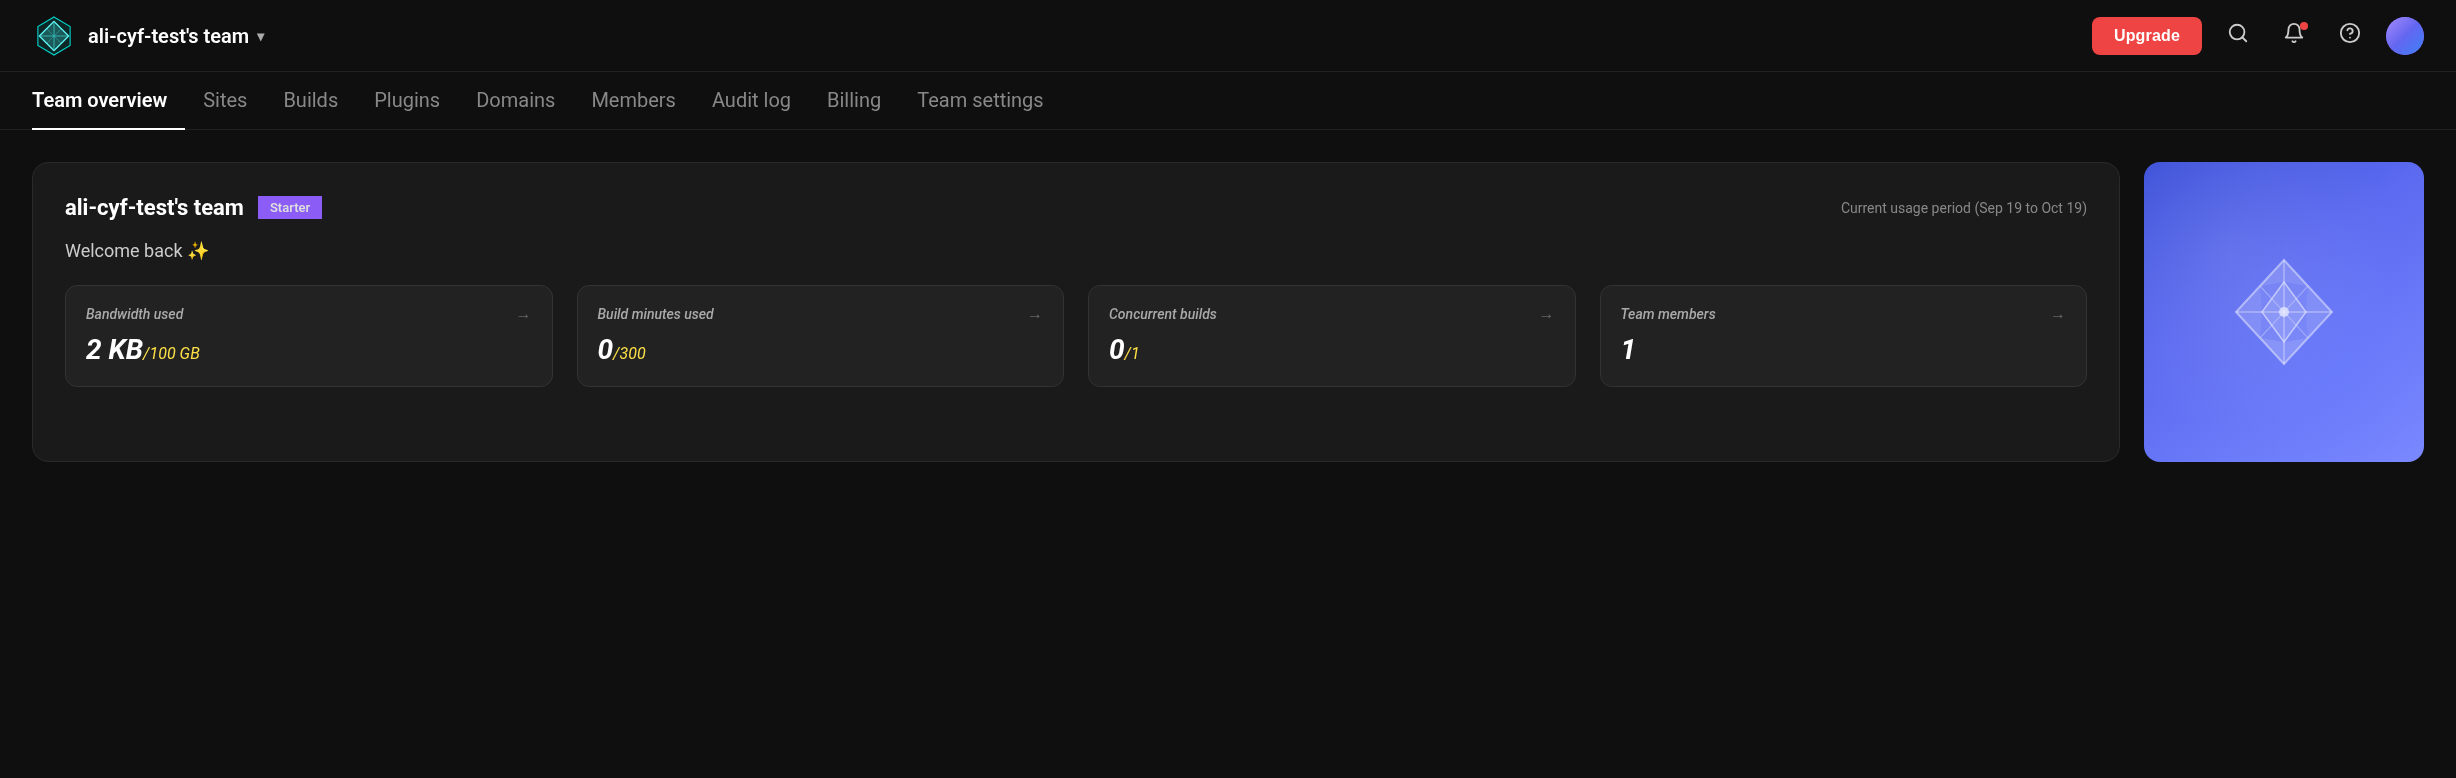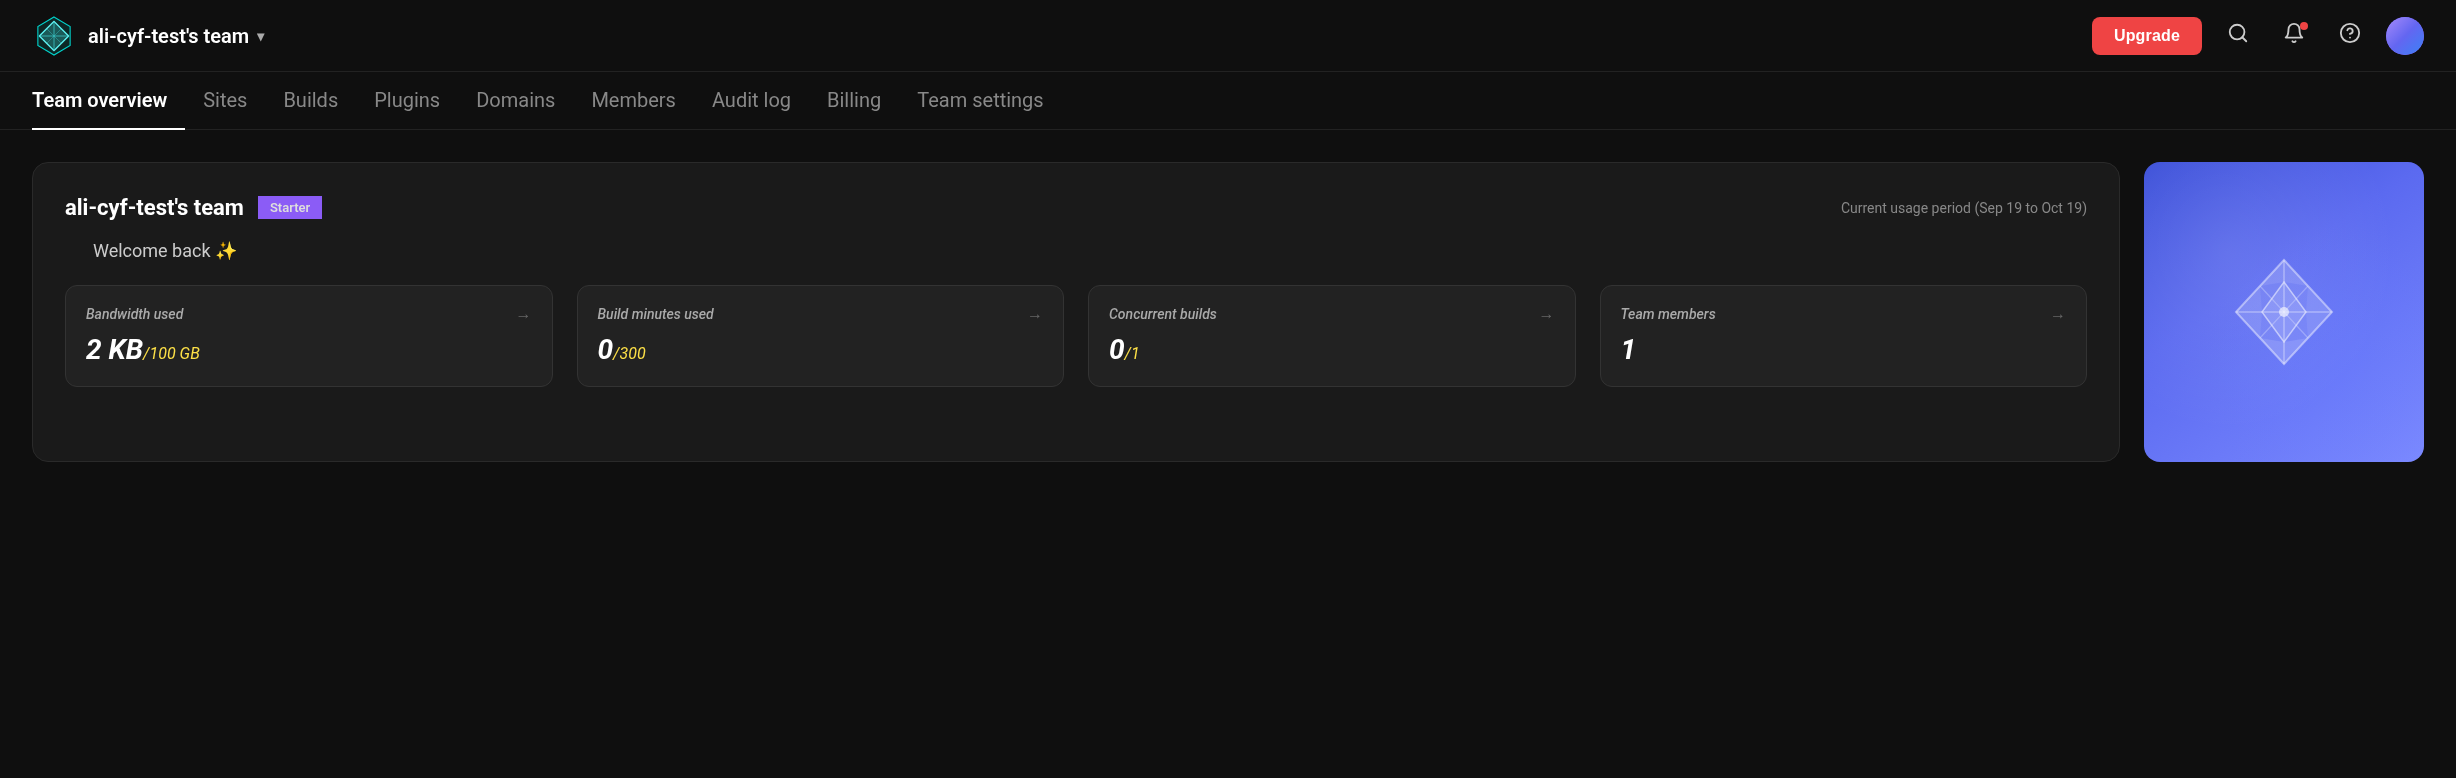--- a/index.html
+++ b/index.html
@@ -191,21 +191,20 @@
 
     .usage-period {
       color: #888;
       font-size: 14px;
     }
 
     .welcome-text {
       font-size: 18px;
       color: #ccc;
       margin-bottom: 24px;
-      margin-left: 28px;
     }
 
     
     .stats-grid {
       display: grid;
       grid-template-columns: repeat(4, 1fr);
       gap: 24px;
       font-style: italic;
     }
 

